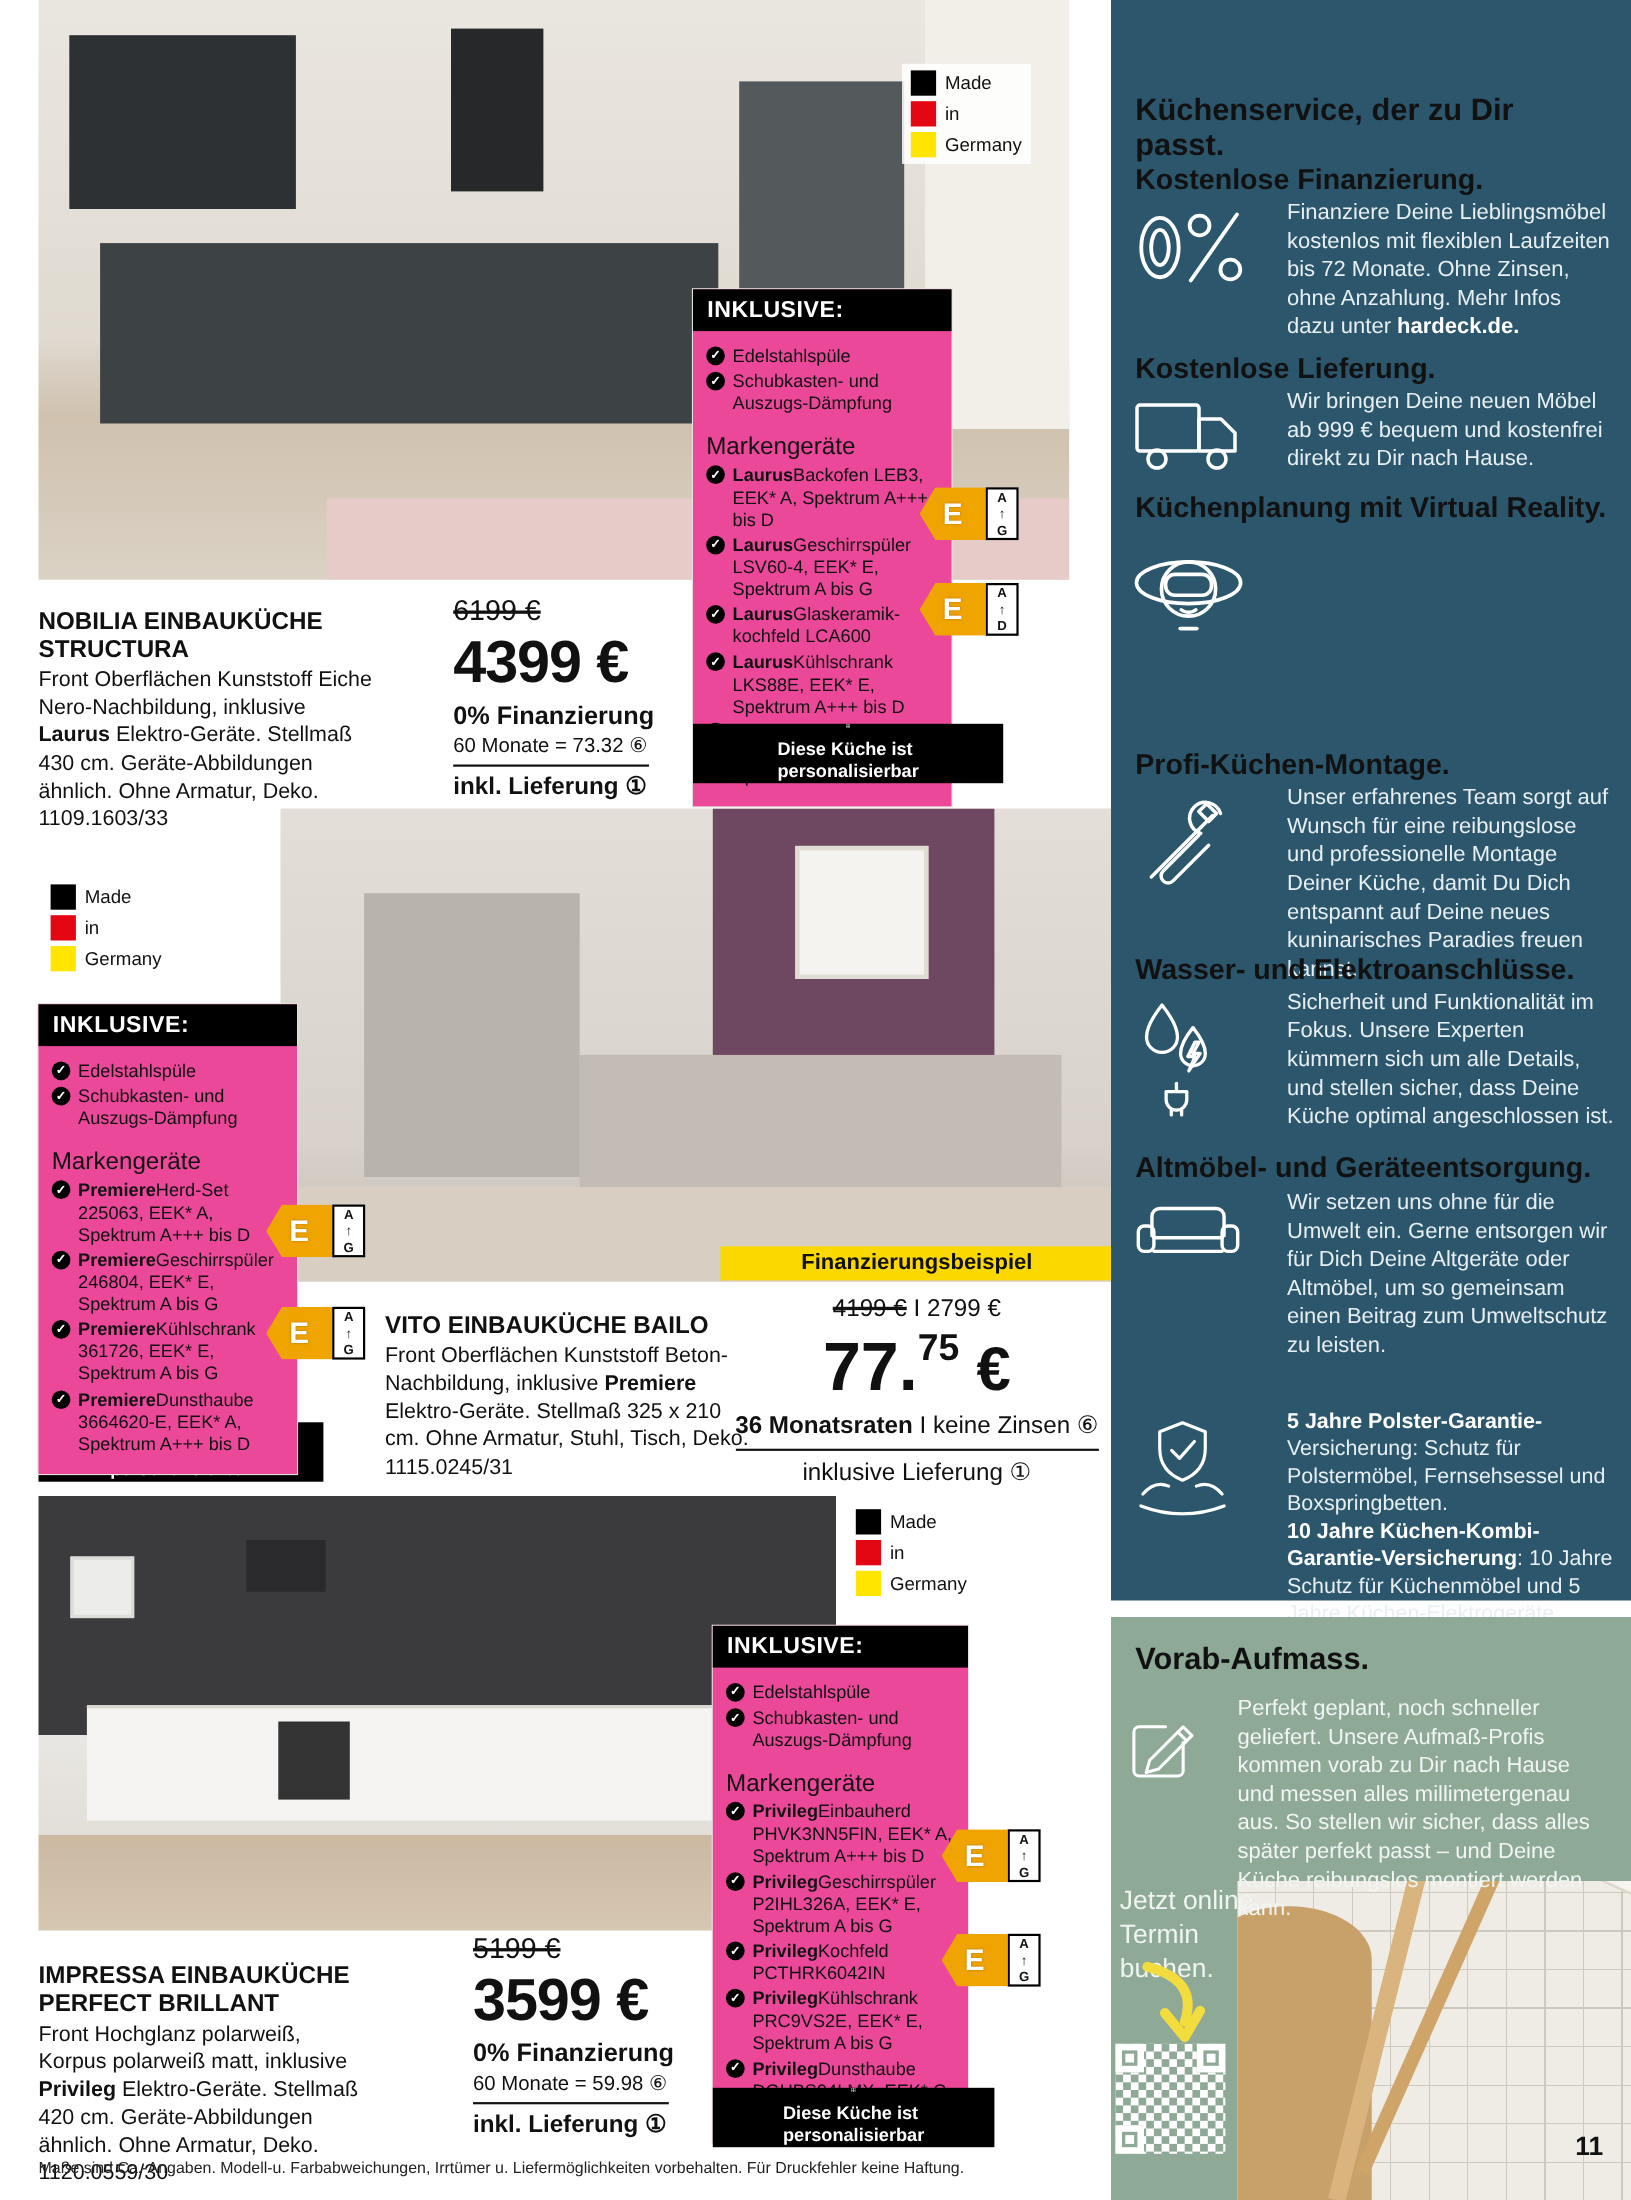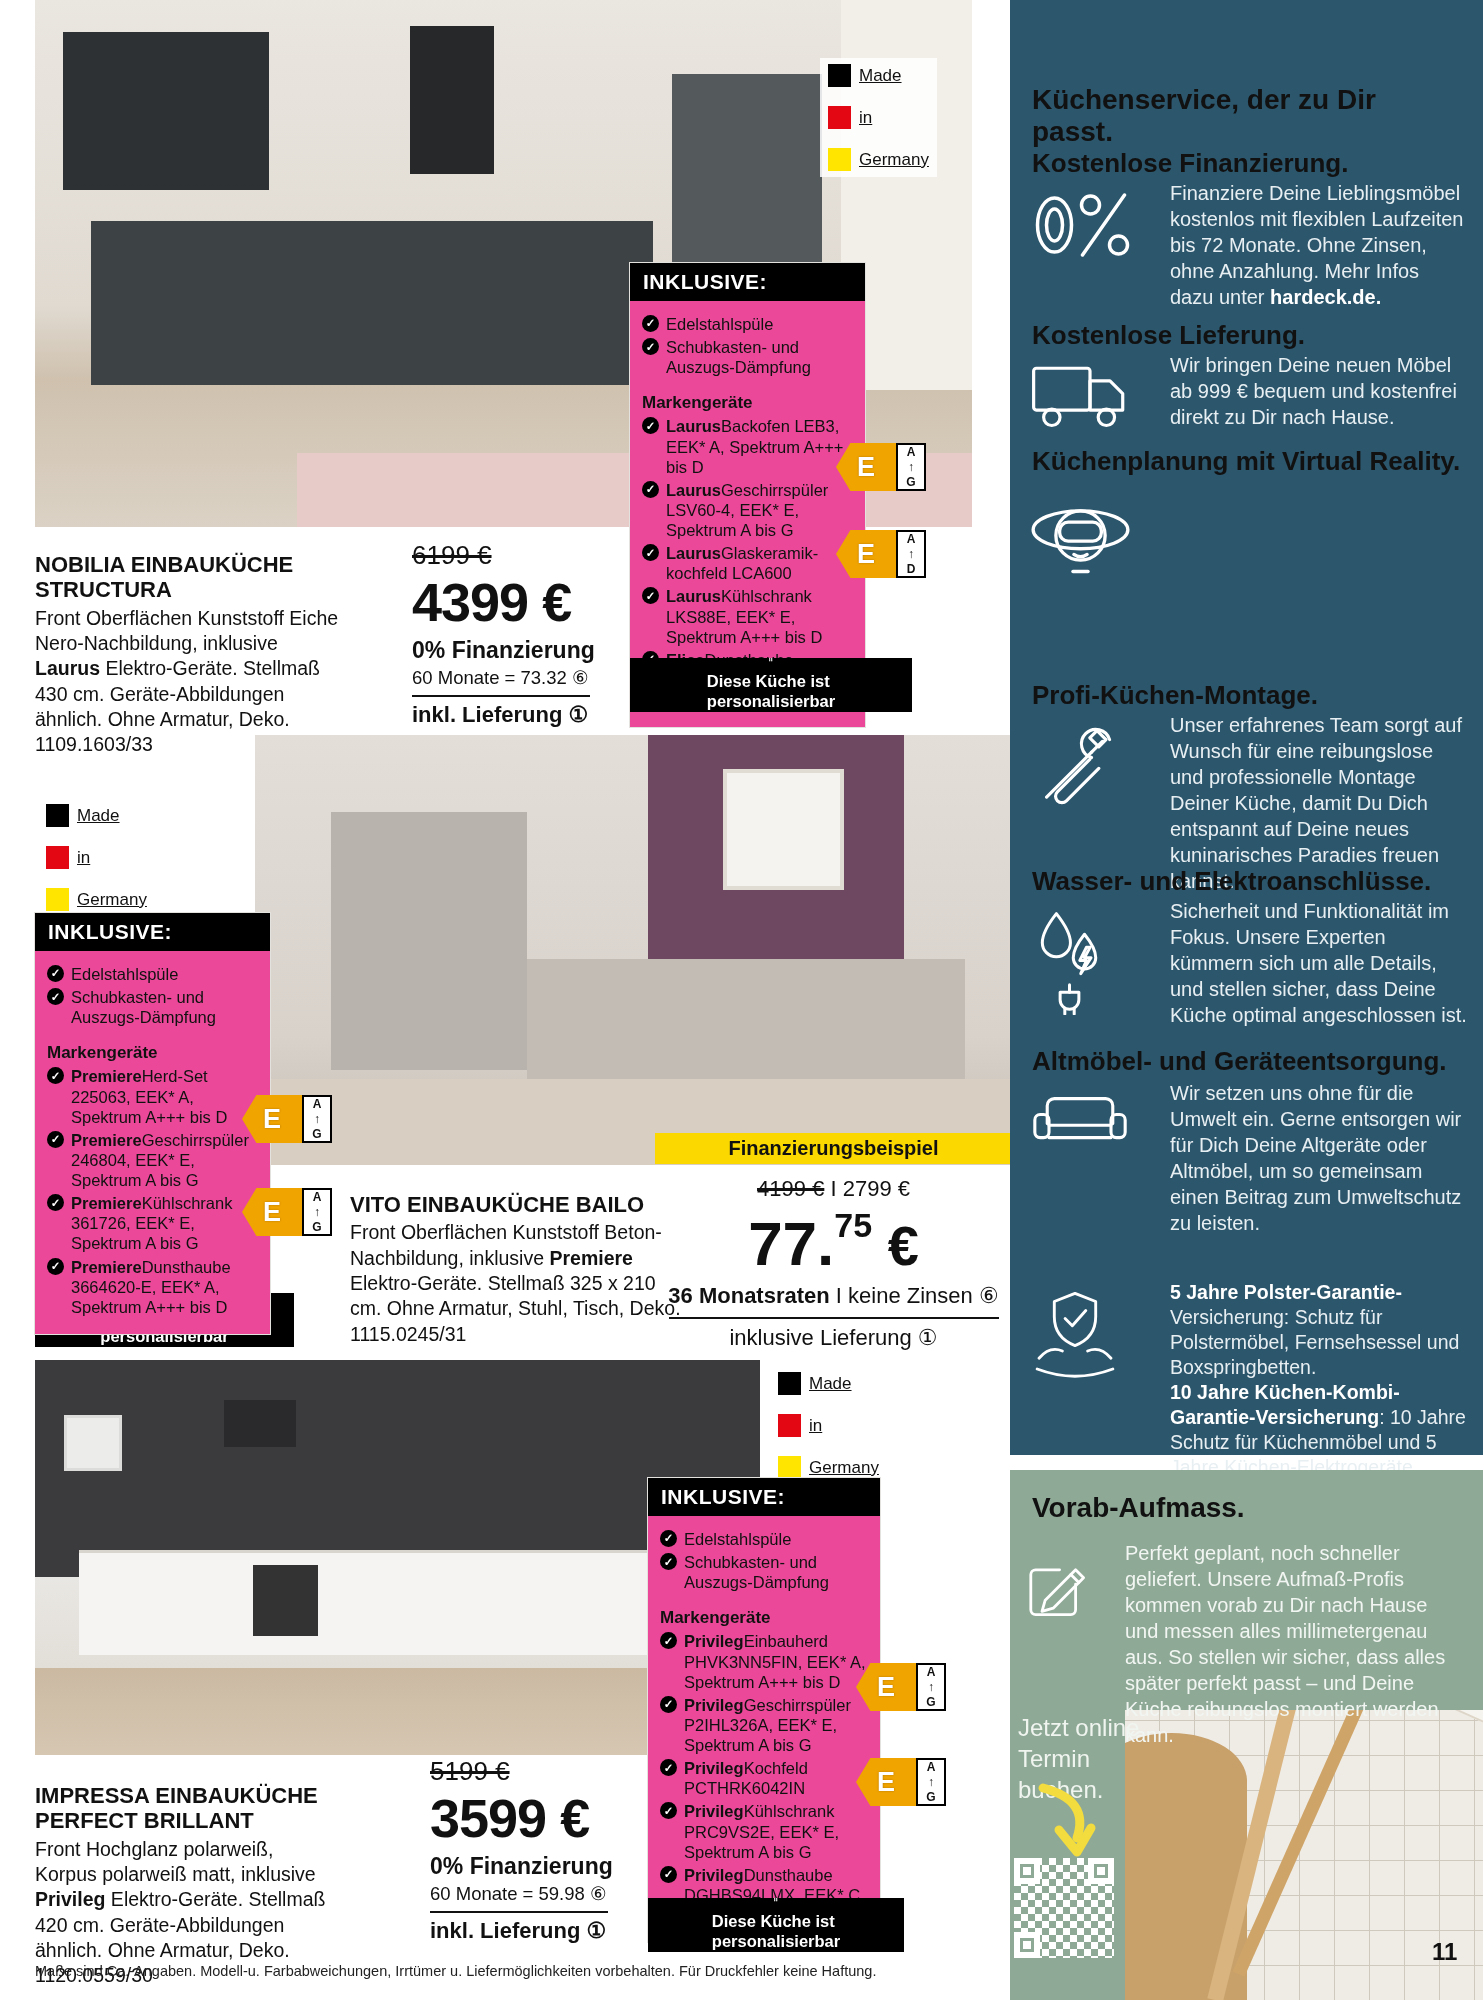--- a/index.html
+++ b/index.html
@@ -7,32 +7,32 @@
         font-family:"Liberation Sans",sans-serif;color:#111;}
   .abs{position:absolute;}
   
   .photo{position:absolute;overflow:hidden;}
   .ph1{background:linear-gradient(180deg,#eae6e0 0%,#e0dad1 58%,#cfc1ae 72%,#dbd2c5 100%);}
   .ph2{background:linear-gradient(180deg,#e3ded8 0%,#d8d2cb 70%,#c4bcb1 100%);}
   .ph3{background:linear-gradient(180deg,#3b3b3d 0%,#3b3b3d 55%,#e9e7e3 55%,#e2ded8 78%,#cbb9a2 78%,#d6c7b2 100%);}
   .php{background:#efece6;}
   .deco{position:absolute;}
   
-  .mig{position:absolute;display:flex;flex-direction:column;gap:19px;background:rgba(255,255,255,.85);padding:6px 8px;text-decoration:underline;}
+  .mig{position:absolute;display:flex;flex-direction:column;gap:5px;background:rgba(255,255,255,.85);padding:6px 8px;}
   .mig-row{display:flex;align-items:center;gap:8px;}
   .mig-sq{width:23px;height:23px;flex:none;}
   .mig-label{font-size:17px;color:#111;}
   
   .inkbox{position:absolute;background:#ec4899;box-shadow:0 0 0 1px #e4e2de;}
   .ink-header{background:#000;color:#fff;font-weight:bold;font-size:21px;padding:7px 13px;letter-spacing:.5px;}
   .ink-body{padding:10px 12px 14px;}
   .citem{display:flex;gap:7px;font-size:16.5px;line-height:1.22;margin:3px 0;}
   .check{width:17px;height:17px;border-radius:50%;background:#000;color:#fff;font-size:11.5px;font-weight:bold;
          display:flex;align-items:center;justify-content:center;flex:none;margin-top:1px;}
-  .mk-label{font-weight:bold;font-size:17px;margin:16px 0 2px;}
+  .mk-label{font-weight:normal;font-size:22px;margin:16px 0 2px;}
   .persbox{position:absolute;background:#000;color:#fff;display:flex;align-items:center;gap:10px;padding:0 12px;flex-direction:column;}
   .persbox .txt{font-weight:bold;font-size:16.5px;line-height:1.2;}
   
   .energy-tag{position:absolute;display:flex;height:48px;z-index:5;}
   .et-arrow{width:60px;background:#F0A400;clip-path:polygon(0 50%,24% 0,100% 0,100% 100%,24% 100%);
             display:flex;align-items:center;justify-content:center;}
   .et-arrow span{color:#fff;font-weight:bold;font-size:27px;text-shadow:0 0 2px rgba(120,70,0,.6);}
   .et-scale{width:30px;background:#fff;border:2px solid #000;box-sizing:border-box;display:flex;flex-direction:column;
             align-items:center;justify-content:space-between;padding:1px 0;font-weight:bold;font-size:12px;line-height:1;}
   

